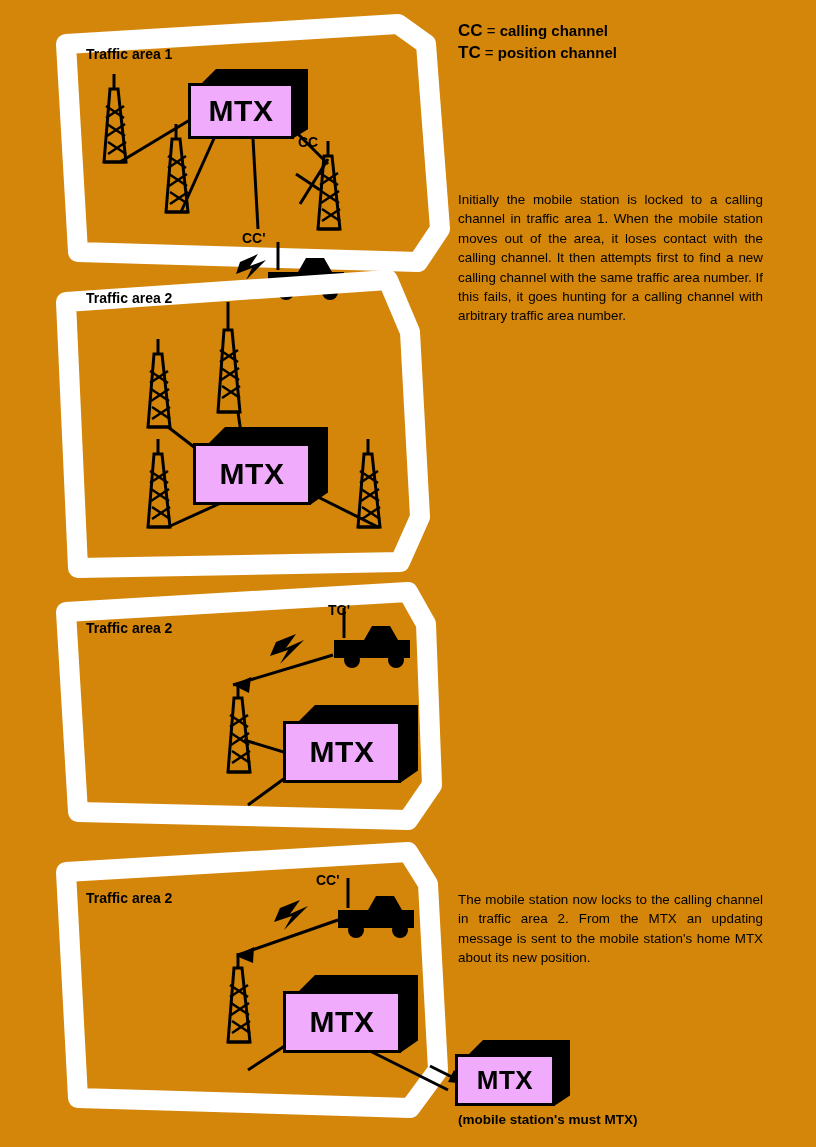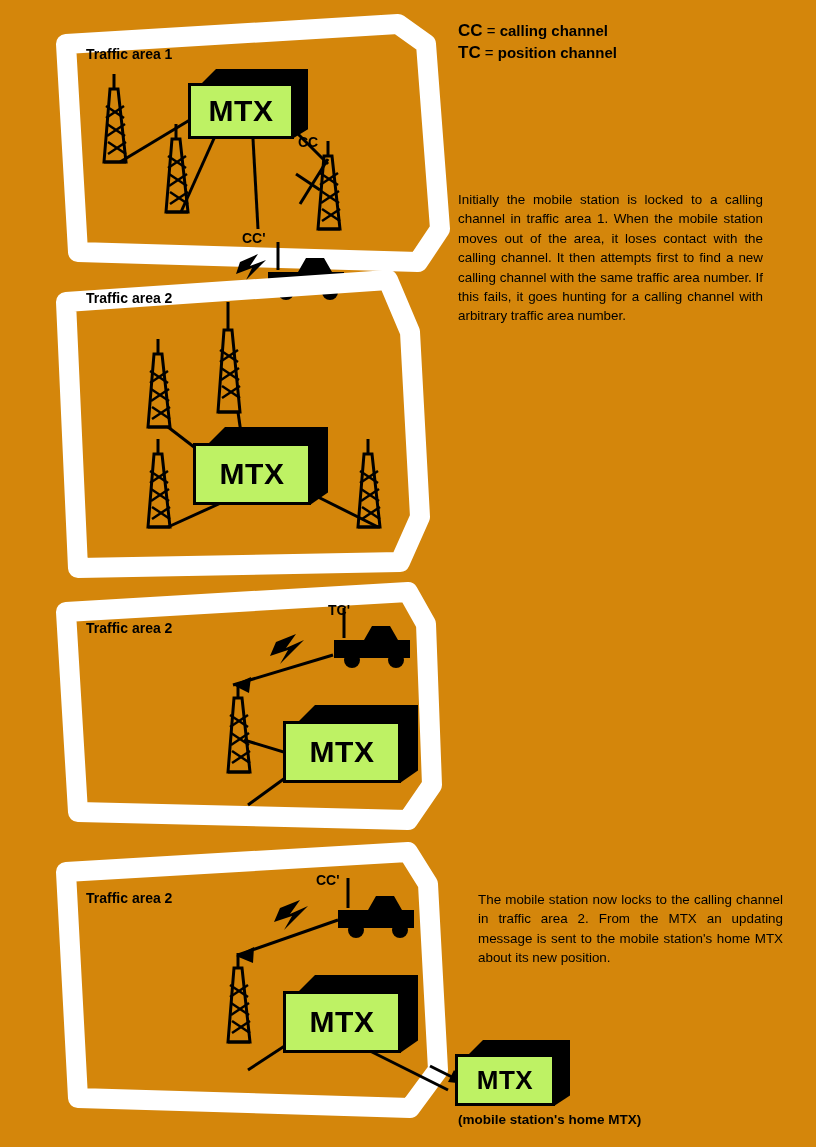--- a/index.html
+++ b/index.html
@@ -40,21 +40,21 @@
     width: 305px;
     color: #000;
     font-size: 13.4px;
     line-height: 19.4px;
     font-weight: normal;
     text-align: justify;
   }
   .para.p1 { top: 190px; }
   .para.p2 { top: 465px; }
   .para.p3 { top: 620px; }
-  .para.p4 { top: 890px; margin-left: 20px; }
+  .para.p4 { top: 890px; }
 
   .home-caption {
     position: absolute;
     left: 458px;
     top: 1112px;
     font-size: 13.5px;
     font-weight: bold;
     color: #000;
   }
 
@@ -72,21 +72,21 @@
     white-space: nowrap;
   }
 
   
   .mtx {
     position: absolute;
     color: #000;
   }
   .mtx .face {
     position: absolute;
-    background: #bef264;
+    background: #f0abfc;
     border: 3px solid #000;
     box-sizing: border-box;
     display: flex;
     align-items: center;
     justify-content: center;
     font-size: 30px;
     font-weight: bold;
     letter-spacing: 0.5px;
     font-family: "Liberation Sans", sans-serif;
   }
@@ -359,18 +359,18 @@
   <svg style="position:absolute; left:430px; top:1060px;" width="60" height="40">
     <line x1="0" y1="6" x2="32" y2="22" stroke="#000" stroke-width="3"></line>
     <polygon points="36,24 18,22 24,10" fill="#000"></polygon>
   </svg>
 
   <div class="mtx" style="left:455px; top:1040px; width:115px; height:66px;">
     <div class="top" style="left:14px; top:0px; width:101px; height:14px; clip-path: polygon(0 100%, 14px 0, 100% 0, 100% 100%);"></div>
     <div class="side" style="right:0px; top:0px; width:16px; height:66px; clip-path: polygon(0 14px, 100% 0, 100% 84%, 0 100%);"></div>
     <div class="face" style="left:0px; top:14px; width:100px; height:52px; font-size:26px;">MTX</div>
   </div>
-  <div class="home-caption">(mobile station's home MTX)</div>
+  <div class="home-caption">(mobile station's must MTX)</div>
 
   <div class="para p1">Initially the mobile station is locked to a calling channel in traffic area 1. When the mobile station moves out of the area, it loses contact with the calling channel. It then attempts first to find a new calling channel with the same traffic area number. If this fails, it goes hunting for a calling channel with arbitrary traffic area number.</div>
   <div class="para p4">The mobile station now locks to the calling channel in traffic area 2. From the MTX an updating message is sent to the mobile station's home MTX about its new position.</div>
 
 </div>
 
 </body></html>

